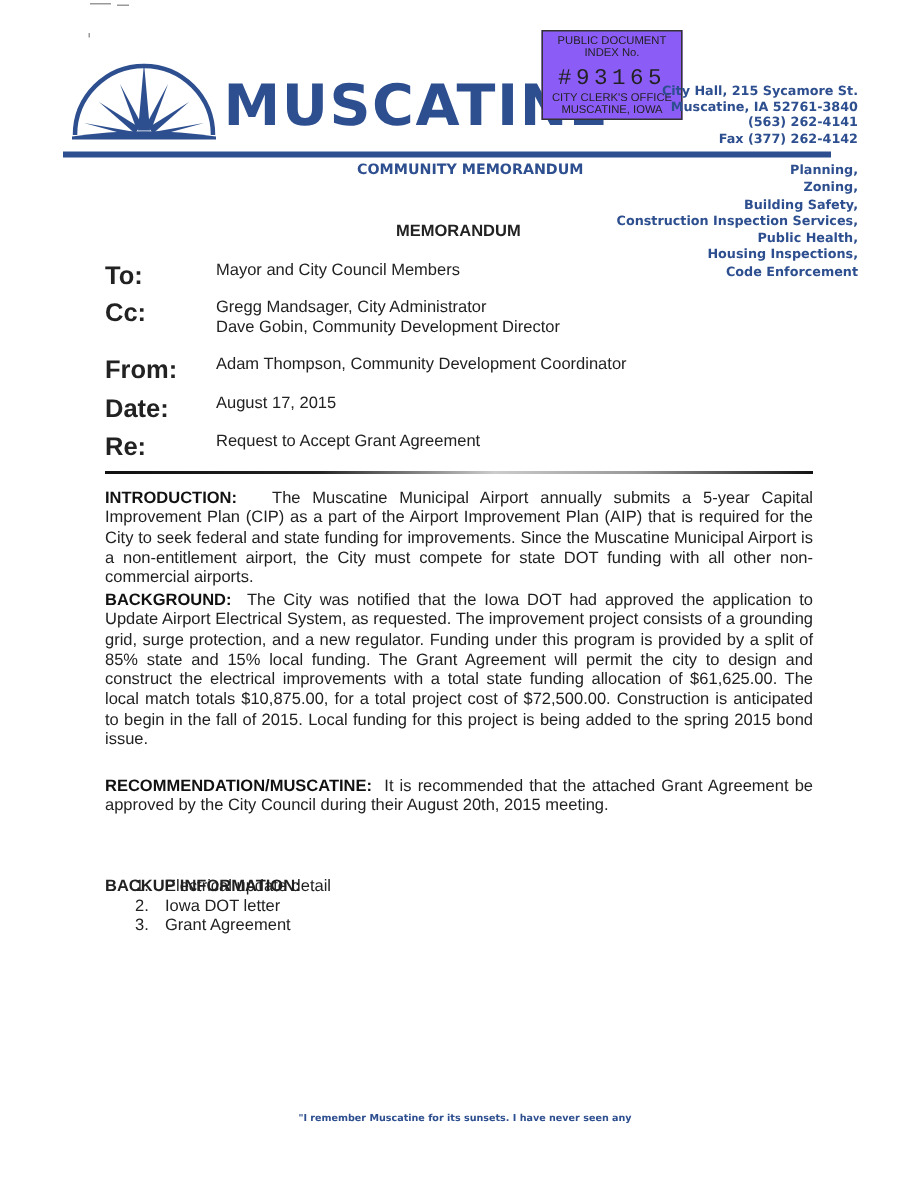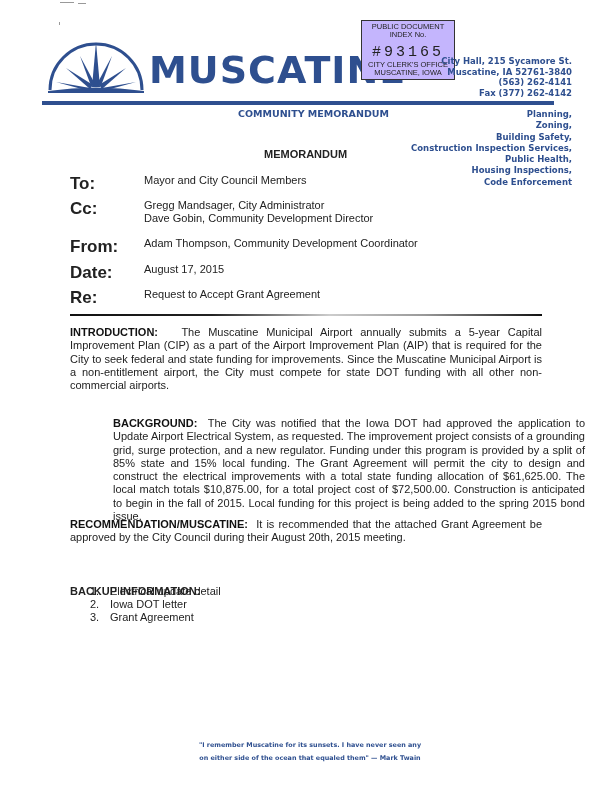--- a/index.html
+++ b/index.html
@@ -1,21 +1,21 @@
 <!DOCTYPE html>
 <html><head>
 <meta charset="utf-8">
 <style>
   html, body { margin:0; padding:0; background:#ffffff; }
   body { width:614px; height:800px; position:relative; overflow:hidden; font-family:"Liberation Sans", sans-serif; color:#1a1a1a; }
   .abs { position:absolute; }
   #logo { left:46px; top:38px; width:100px; height:56px; }
   #wordmark { left:149px; top:51px; font-family:"DejaVu Sans", sans-serif; font-size:38px; letter-spacing:1px; color:#2e4f8f; line-height:1; font-weight:bold; }
   #header-rule { left:42px; top:101px; width:512px; height:4px; background:#2e4f8f; }
-  #stamp { left:361px; top:20px; width:92px; height:58px; border:1.5px solid #333; background:#c4b5fd; text-align:center; font-size:7.5px; line-height:8px; color:#222; }
+  #stamp { left:361px; top:20px; width:92px; height:58px; border:1.5px solid #333; background:#8b5cf6; text-align:center; font-size:7.5px; line-height:8px; color:#222; }
   #stamp .num { font-family:"Liberation Mono", monospace; font-size:15px; line-height:17px; letter-spacing:3px; margin-top:5px; }
   #address { right:42px; top:56px; text-align:right; font-family:"DejaVu Sans", sans-serif; font-weight:bold; font-size:8.5px; line-height:10.5px; color:#2e4f8f; }
   #dept { left:238px; top:108px; font-family:"DejaVu Sans", sans-serif; font-weight:bold; font-size:9.5px; color:#2e4f8f; }
   #services { right:42px; top:109px; text-align:right; font-family:"DejaVu Sans", sans-serif; font-weight:bold; font-size:8.5px; line-height:11.3px; color:#2e4f8f; }
   #memo-title { left:264px; top:148px; font-weight:bold; font-size:11px; color:#222; }
   .field-label { left:70px; font-size:17px; color:#222; font-weight:bold; }
   .field-value { left:144px; font-size:11px; color:#222; line-height:13px; }
   #sep { left:70px; top:314px; width:472px; height:2px; background:linear-gradient(to right,#111 0%,#222 30%,#ccc 55%,#999 75%,#111 100%); }
   .para { left:70px; width:472px; font-size:11px; line-height:13.3px; text-align:justify; color:#222; }
   .para b { color:#111; }
@@ -91,21 +91,21 @@
 <div class="abs field-label" style="top:288px;">Re:</div>
 <div class="abs field-value" style="top:288px;">Request to Accept Grant Agreement</div>
 
 <div id="sep" class="abs"></div>
 
 <div class="abs para" style="top:326px;">
   <b>INTRODUCTION:</b>&nbsp;&nbsp;
   <span>The Muscatine Municipal Airport annually submits a 5-year Capital Improvement Plan (CIP) as a part of the Airport Improvement Plan (AIP) that is required for the City to seek federal and state funding for improvements.  Since the Muscatine Municipal Airport is a non-entitlement airport, the City must compete for state DOT funding with all other non-commercial airports.</span>
 </div>
 
-<div class="abs para" style="top:417px;margin-left:43px;">
+<div class="abs para" style="top:394px;">
   <b>BACKGROUND:</b>&nbsp;
   <span>The City was notified that the Iowa DOT had approved the application to Update Airport Electrical System, as requested.  The improvement project consists of a grounding grid, surge protection, and a new regulator. Funding under this program is provided by a split of 85% state and 15% local funding.  The Grant Agreement will permit the city to design and construct the electrical improvements with a total state funding allocation of $61,625.00. The local match totals $10,875.00, for a total project cost of $72,500.00. Construction is anticipated to begin in the fall of 2015. Local funding for this project is being added to the spring 2015 bond issue.</span>
 </div>
 
 <div class="abs para" style="top:518px;">
   <b>RECOMMENDATION/MUSCATINE:</b>&nbsp;
   <span>It is recommended that the attached Grant Agreement be approved by the City Council during their August 20th, 2015 meeting.</span>
 </div>
 
 <div class="abs para" style="top:557px;margin-top:28px;">
@@ -113,14 +113,13 @@
 </div>
 
 <ul id="backup-list" class="abs">
   <li><span class="n">1.</span><span>Electrical update detail</span></li>
   <li><span class="n">2.</span><span>Iowa DOT letter</span></li>
   <li><span class="n">3.</span><span>Grant Agreement</span></li>
 </ul>
 
 <div id="quote" class="abs">
   <div>"I remember Muscatine for its sunsets. I have never seen any</div>
-  <div>on either side of the ocean that equaled them" — Mark Twain</div>
 </div>
 
 </body></html>

